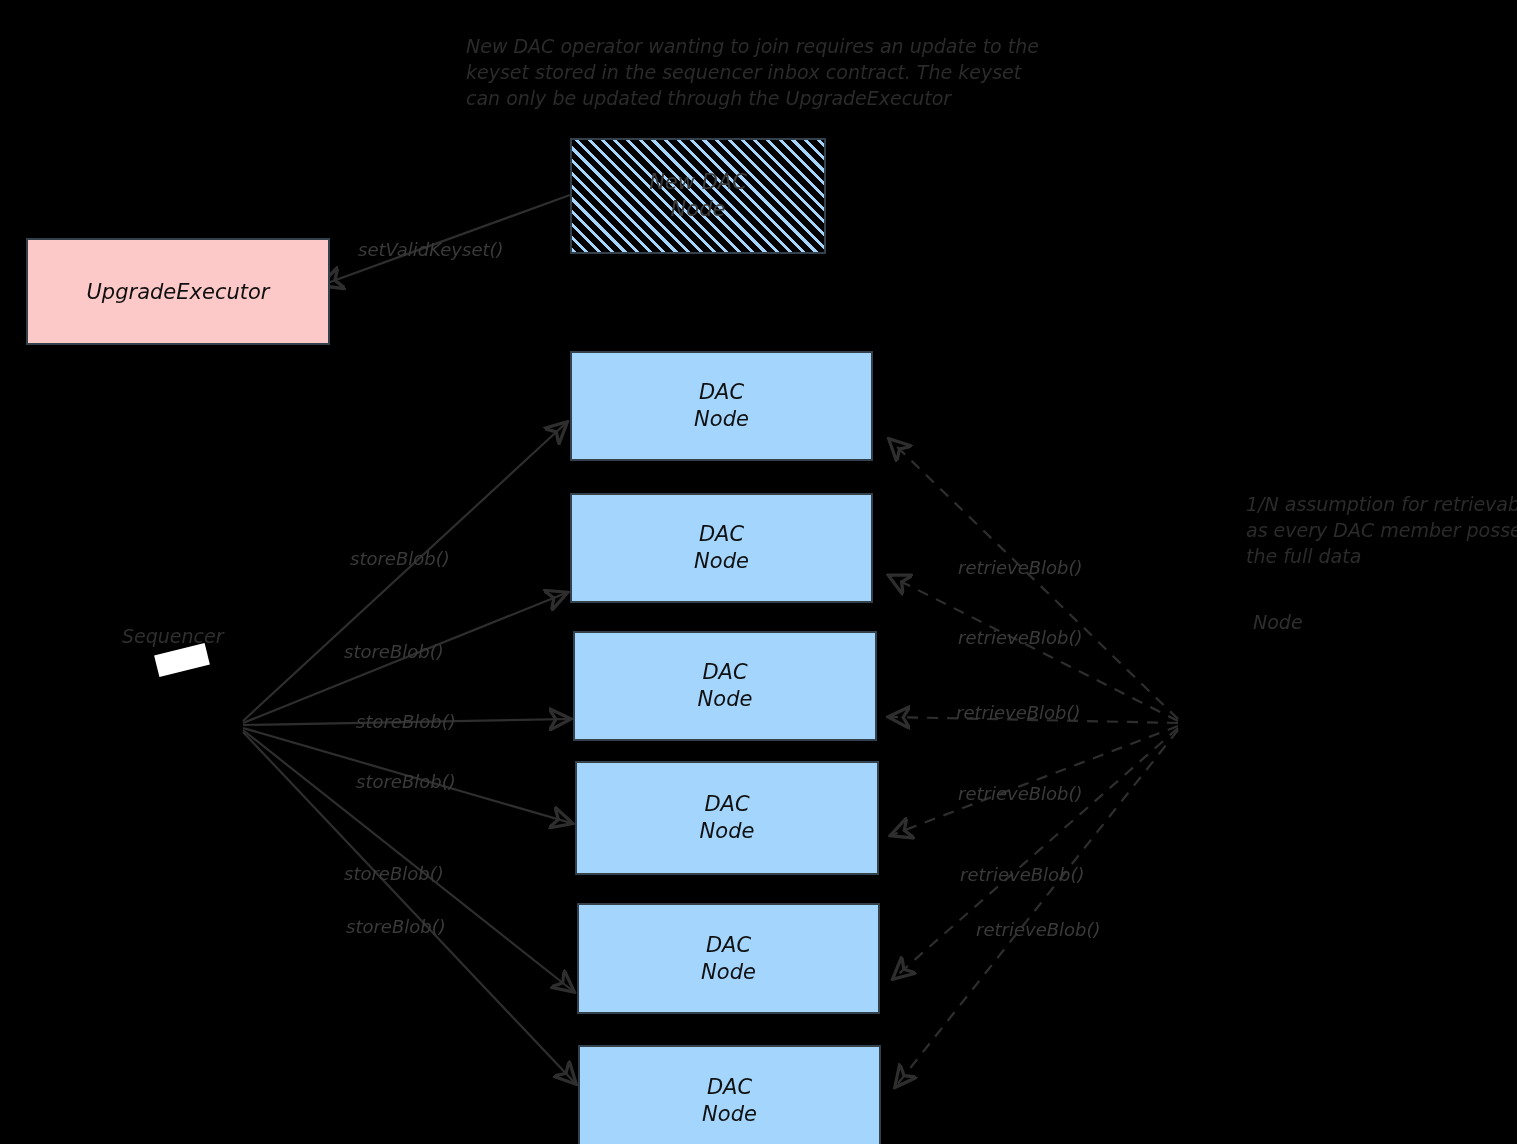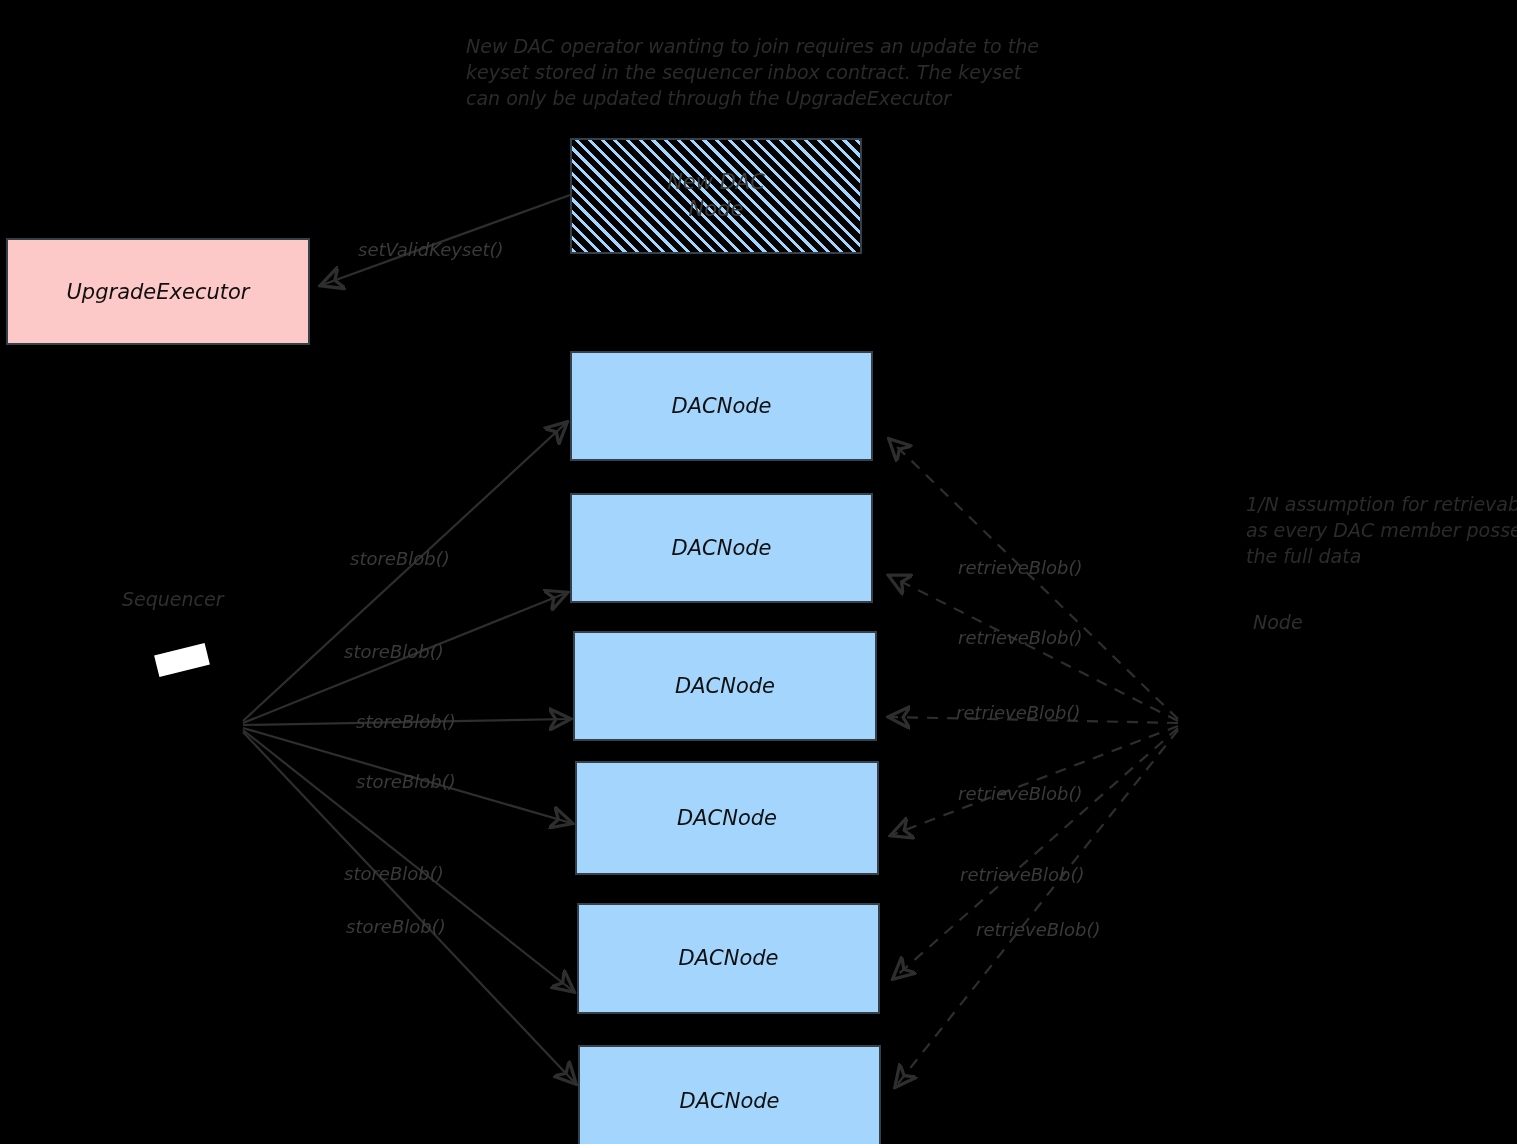--- a/index.html
+++ b/index.html
@@ -39,20 +39,21 @@
     font-family: "DejaVu Sans", sans-serif;
     white-space: nowrap;
     font-style: italic;
   }
   .nodebox {
     position: absolute;
     background: #a3d5fd;
     border: 2px solid #33414d;
     box-sizing: border-box;
     display: flex;
+    flex-direction: column;
     align-items: center;
     justify-content: center;
     color: #101010;
     font-size: 21px;
     line-height: 27px;
     font-family: "DejaVu Sans", sans-serif;
     font-style: italic;
     text-align: center;
   }
   .nodebox span { display: block; }
@@ -167,26 +168,26 @@
     </g>
     <g>
       <line x1="1178" y1="707" x2="896" y2="1063" stroke="#2e2e2e" stroke-width="2.2" stroke-dasharray="11 9" marker-end="url(#arrowDash)"></line>
     </g>
   </svg>
 
   <div class="annot" style="left:466px; top:10px; width:640px;">New DAC operator wanting to join requires an update to the
 keyset stored in the sequencer inbox contract. The keyset
 can only be updated through the UpgradeExecutor</div>
 
-  <div class="hatchbox" style="left:570px; top:115px; width:292px; height:116px;">
+  <div class="hatchbox" style="left:570px; top:115px; width:256px; height:116px;">
     <span>New DAC</span>
     <span>Node</span>
   </div>
 
-  <div class="pinkbox" style="left:6px; top:215px; width:304px; height:107px;">
+  <div class="pinkbox" style="left:26px; top:215px; width:304px; height:107px;">
     <span>UpgradeExecutor</span>
   </div>
 
   <div class="edge-label" style="left:358px; top:216px;">setValidKeyset()</div>
 
   <div class="nodebox" style="left:570px; top:328px; width:303px; height:110px;">
     <span>DAC</span>
     <span>Node</span>
   </div>
 
@@ -208,21 +209,21 @@
   <div class="nodebox" style="left:577px; top:880px; width:303px; height:111px;">
     <span>DAC</span>
     <span>Node</span>
   </div>
 
   <div class="nodebox" style="left:578px; top:1022px; width:303px; height:112px;">
     <span>DAC</span>
     <span>Node</span>
   </div>
 
-  <div class="seq-label" style="left:122px; top:565px;font-style:italic;">Sequencer</div>
+  <div class="seq-label" style="left:122px; top:602px;font-style:italic;">Sequencer</div>
   <div class="seq-icon" style="left:156px; top:626px;"></div>
 
   <div class="user-label" style="left:1253px; top:588px;">Node</div>
 
   <div class="edge-label" style="left:350px; top:525px;">storeBlob()</div>
   <div class="edge-label" style="left:344px; top:618px;">storeBlob()</div>
   <div class="edge-label" style="left:356px; top:688px;">storeBlob()</div>
   <div class="edge-label" style="left:356px; top:748px;">storeBlob()</div>
   <div class="edge-label" style="left:344px; top:840px;">storeBlob()</div>
   <div class="edge-label" style="left:346px; top:893px;">storeBlob()</div>

